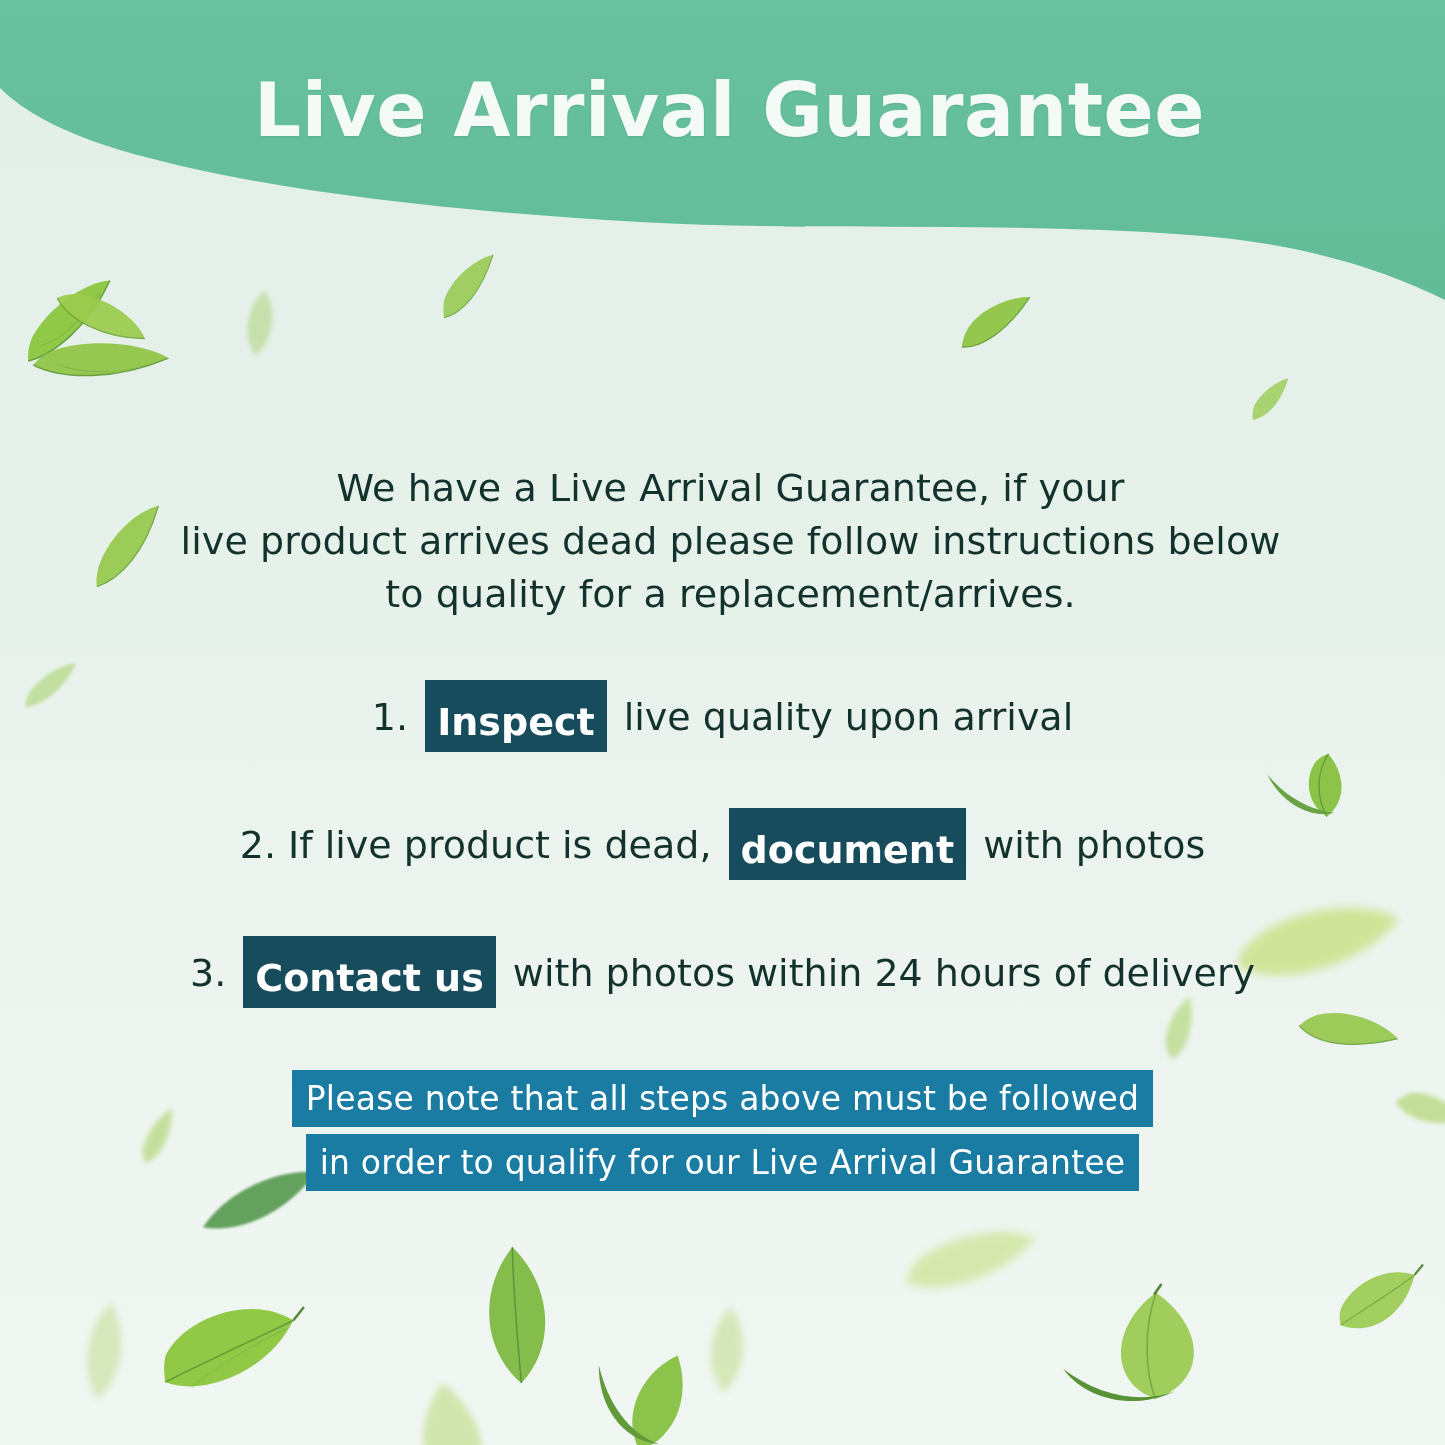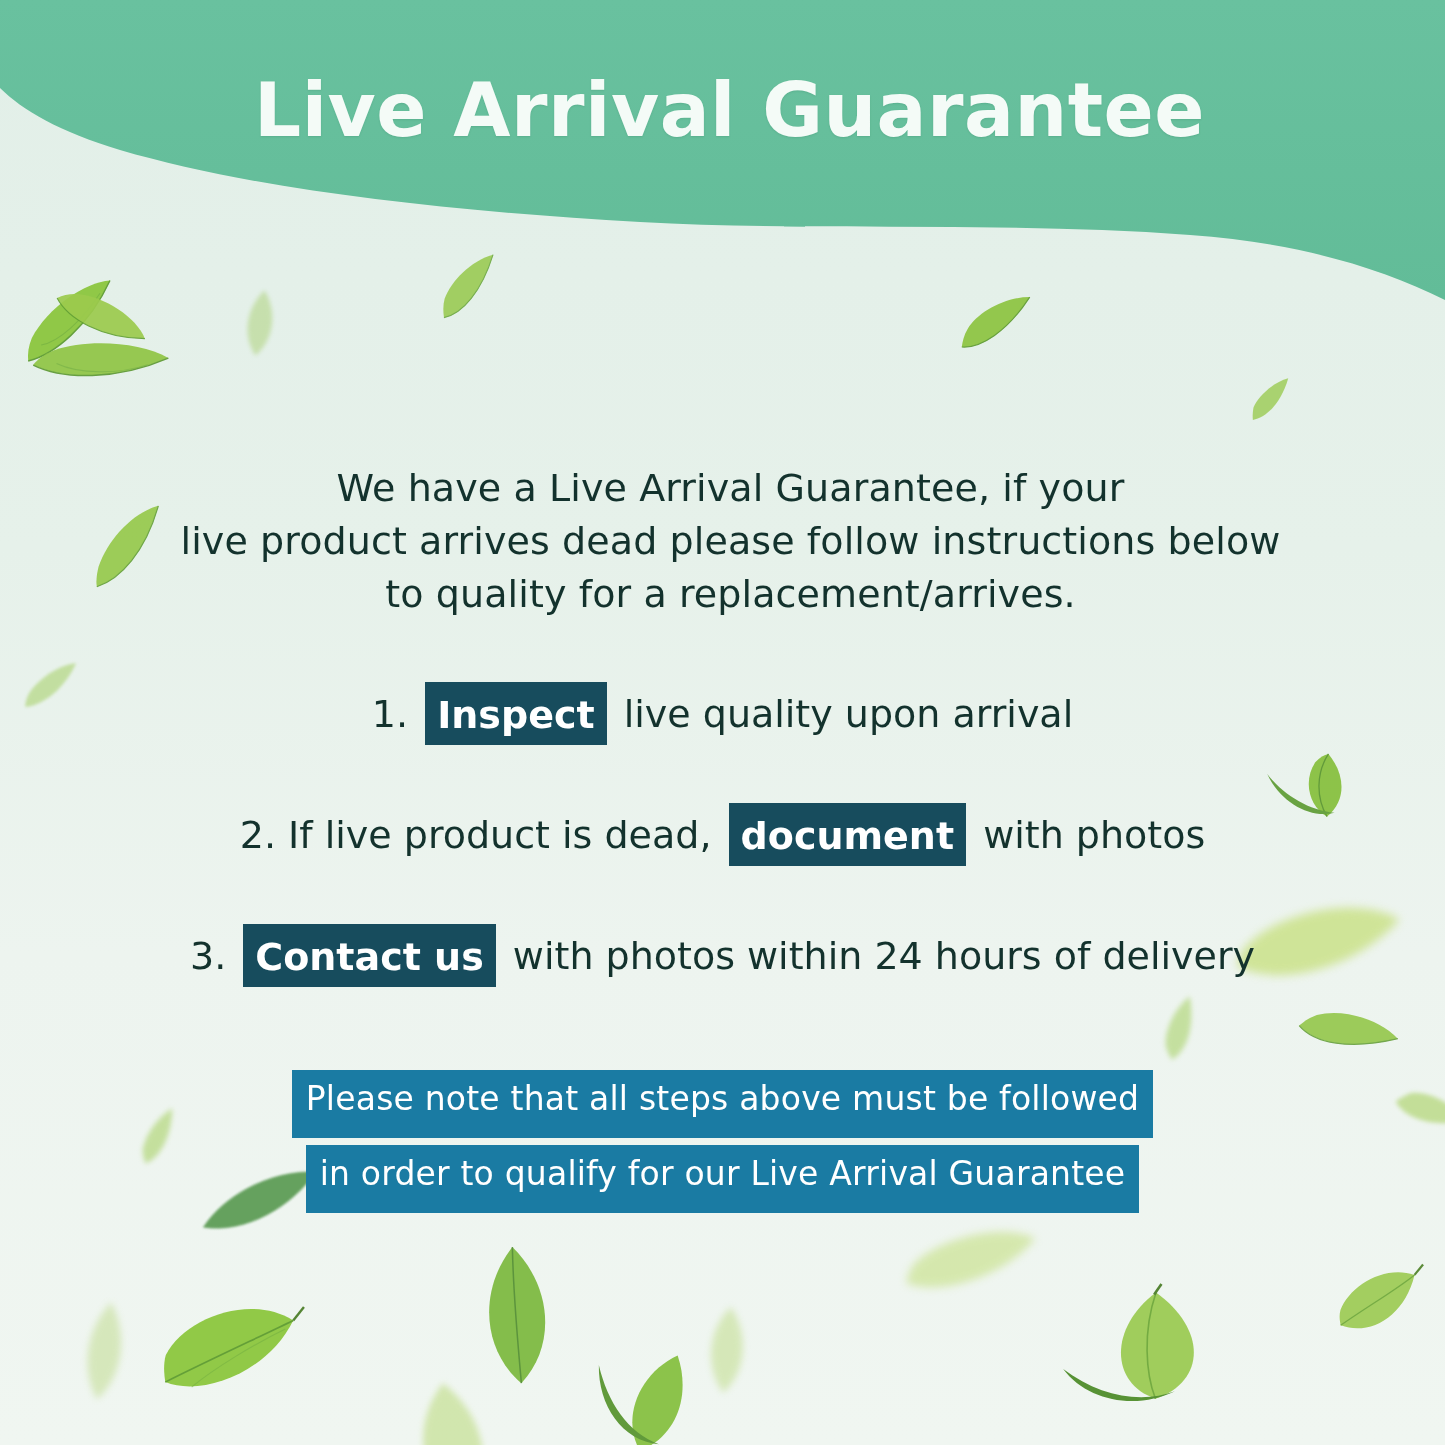--- a/index.html
+++ b/index.html
@@ -89,21 +89,21 @@
   .step-3 { margin-bottom: 0; margin-top: 14px; }
 
   .num { display: inline; }
   .plain { display: inline; }
 
   .hl-dark {
     display: inline-block;
     background: #174c5d;
     color: #ffffff;
     font-weight: 700;
-    padding: 9px 12px 6px 12px;
+    padding: 18px 12px 6px 12px;
     margin: 0 5px;
     line-height: 48px;
     vertical-align: middle;
     position: relative;
     top: -3px;
   }
 
   
   .notes {
     position: absolute;
@@ -116,21 +116,21 @@
     align-items: center;
   }
   .note-bar {
     background: #1a7ba3;
     color: #ffffff;
     font-family: "DejaVu Sans", sans-serif;
     font-size: 33px;
     font-weight: 500;
     letter-spacing: 0.2px;
     line-height: 46px;
-    padding: 6px 14px 16px 14px;
+    padding: 6px 14px 5px 14px;
     white-space: nowrap;
     text-align: left;
   }
   .note-bar + .note-bar { margin-top: 7px; }
 
   
   .leaf {
     position: absolute;
     z-index: 2;
     pointer-events: none;

